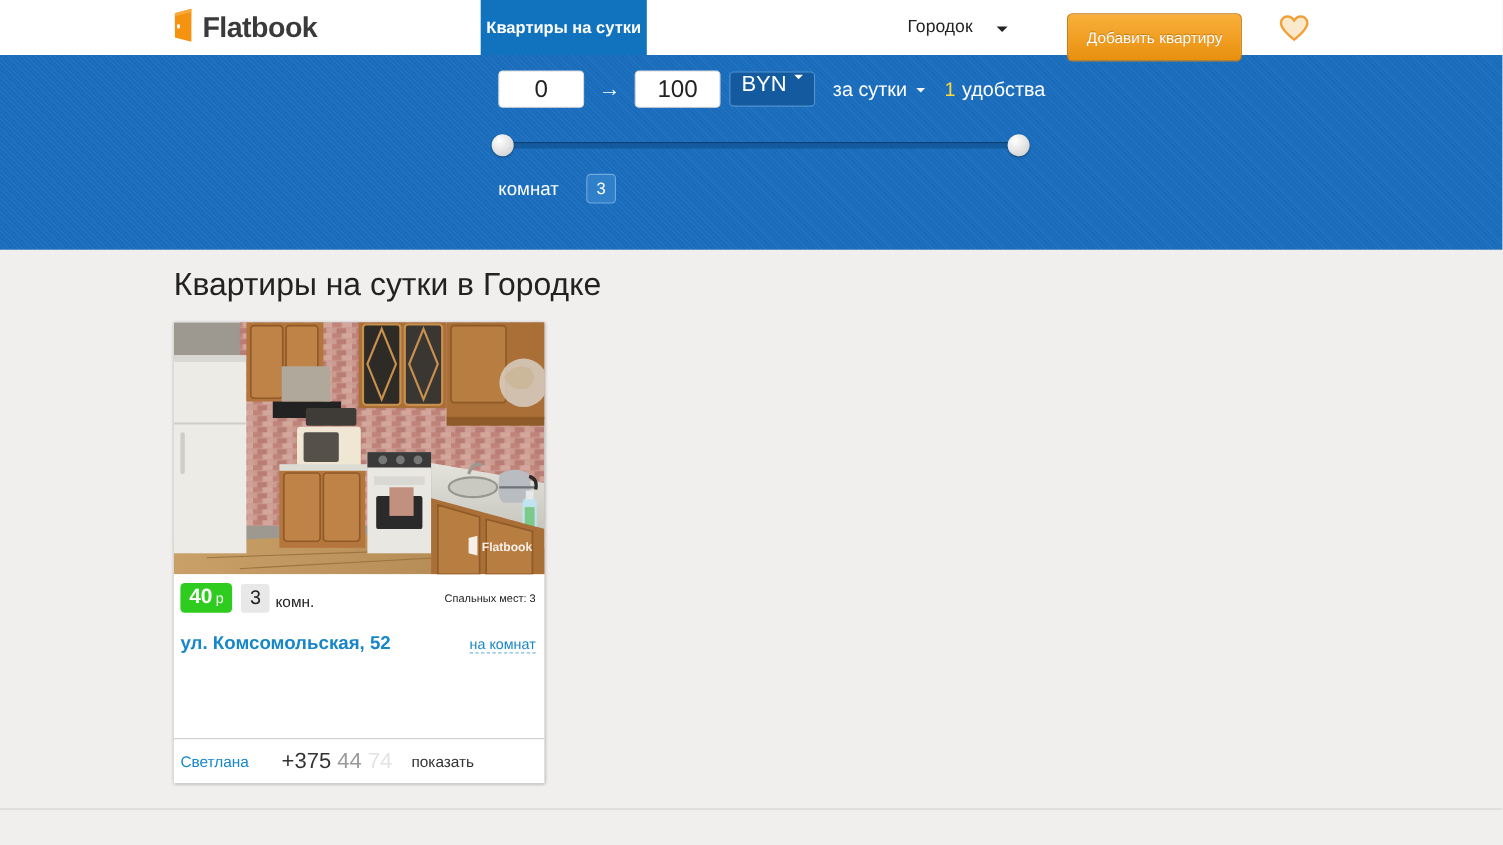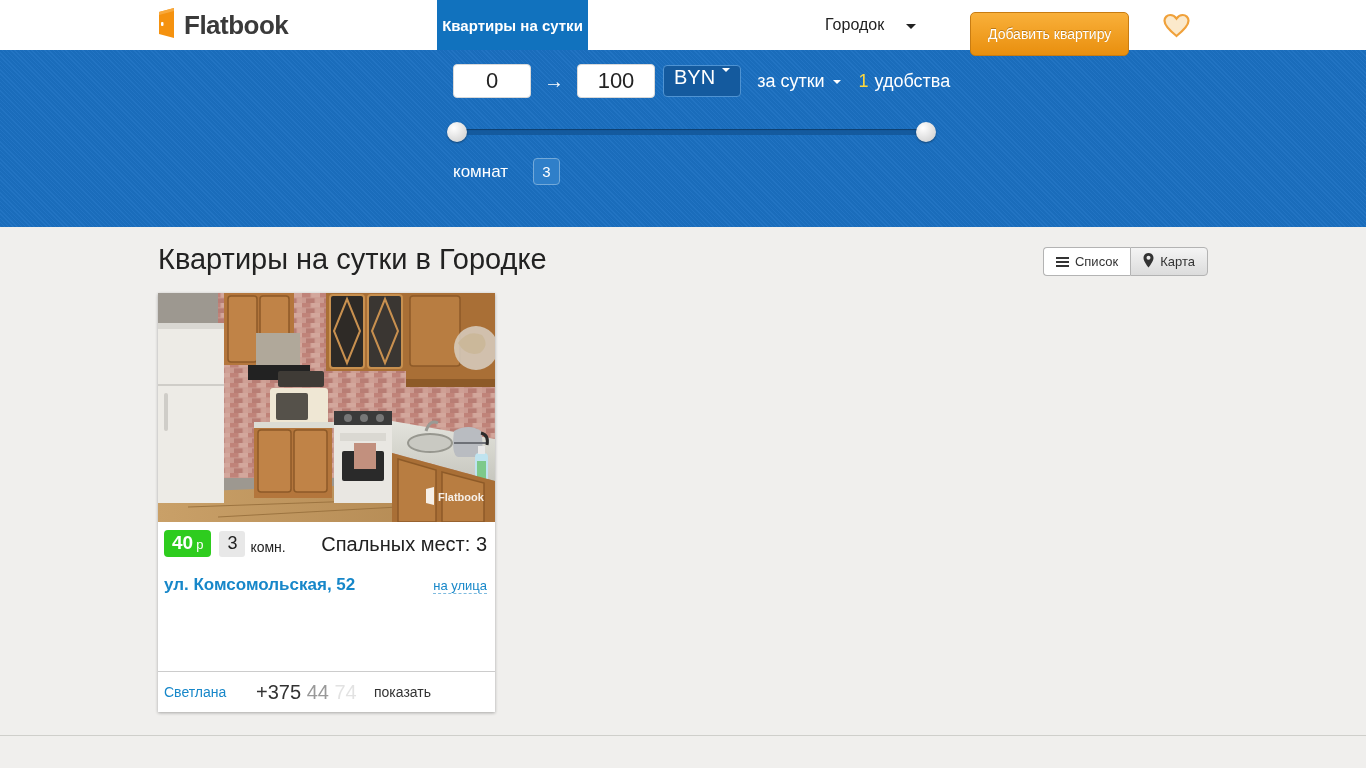--- a/index.html
+++ b/index.html
@@ -63,21 +63,21 @@
   .list-icon i { width:13px; height:2px; background:#333; display:block; }
 
   
   .card { width:337px; margin-top:17px; background:#fff; box-shadow:0 1px 3px rgba(0,0,0,.3); }
   .card-photo { display:block; width:337px; height:229px; cursor:pointer; }
   .price-row { display:flex; align-items:center; padding:8px 8px 4px 6px; }
   .price-badge { background:#2ecc1e; color:#fff; border-radius:4px; padding:2px 8px 3px; font-weight:bold; font-size:19px; }
   .price-badge small { font-size:13px; font-weight:normal; margin-left:3px; }
   .rooms-tag { background:#e8e8e8; color:#222; border-radius:3px; padding:2px 8px 3px; font-size:18px; margin-left:8px; }
   .rooms-suffix { font-size:14px; color:#222; margin-left:5px; margin-top:6px; }
-  .beds { margin-left:auto; font-size:20px; color:#222; margin-top:2px; }
+  .beds { margin-left:auto; font-size:10px; color:#222; margin-top:2px; }
   .addr-row { display:flex; align-items:baseline; justify-content:space-between; padding:14px 8px 0 6px; }
   .addr { color:#1787c9; font-weight:bold; font-size:17px; cursor:pointer; }
   .on-map { color:#1787c9; font-size:13px; border-bottom:1px dashed #7fbbdf; cursor:pointer; }
   .card-spacer { height:76px; }
   .card-foot { border-top:1px solid #ccc; height:41px; display:flex; align-items:center; padding:0 8px 0 6px; }
   .owner { color:#1787c9; font-size:14px; cursor:pointer; width:92px; }
   .phone { font-size:20px; color:#333; width:118px; white-space:nowrap; overflow:hidden; }
   .phone .p2 { color:#999; } .phone .p3 { color:#ccc; opacity:.55; }
   .show-phone { font-size:14px; color:#333; cursor:pointer; }
 
@@ -149,38 +149,20 @@
       </div>
 
     </div>
   </div>
 </div>
 
 <div class="main">
   <div class="container">
     <div class="page-head">
       <h1>Квартиры на сутки в Городке</h1>
-      <div class="view-toggle">
-        <div class="vt-btn active">
-          <span class="list-icon">
-              <i></i>
-              <i></i>
-              <i></i>
-            </span>
-          <span>Список</span>
-        </div>
-        <div class="vt-btn">
-          <span>
-            <svg width="11" height="15" viewBox="0 0 11 15">
-              <path d="M5.5 0 C2.5 0 0.5 2.2 0.5 4.9 C0.5 8.3 5.5 14.5 5.5 14.5 C5.5 14.5 10.5 8.3 10.5 4.9 C10.5 2.2 8.5 0 5.5 0 Z M5.5 6.8 A2 2 0 1 1 5.5 2.8 A2 2 0 0 1 5.5 6.8 Z" fill="#333"></path>
-            </svg>
-          </span>
-          <span>Карта</span>
-        </div>
-      </div>
     </div>
 
     <div class="card">
       <div class="card-photo">
         <svg width="337" height="229" viewBox="0 0 337 229">
           <defs>
             <pattern id="bricks" width="18" height="10" patternUnits="userSpaceOnUse">
               <rect width="18" height="10" fill="#cb9a90"></rect>
               <rect x="0" y="0" width="8.3" height="4.4" fill="#c08379"></rect>
               <rect x="9.3" y="0" width="8.7" height="4.4" fill="#d3a79c"></rect>
@@ -271,21 +253,21 @@
 
       <div class="price-row">
         <span class="price-badge"><span>40</span><small>р</small></span>
         <span class="rooms-tag">3</span>
         <span class="rooms-suffix">комн.</span>
         <span class="beds">Спальных мест: 3</span>
       </div>
 
       <div class="addr-row">
         <span class="addr">ул. Комсомольская, 52</span>
-        <span class="on-map">на улица</span>
+        <span class="on-map">на комнат</span>
       </div>
 
       <div class="card-spacer"></div>
 
       <div class="card-foot">
         <span class="owner">Светлана</span>
         <span class="phone">
           <span class="p1">+375</span>
           <span class="p2">44</span>
           <span class="p3">74</span>

